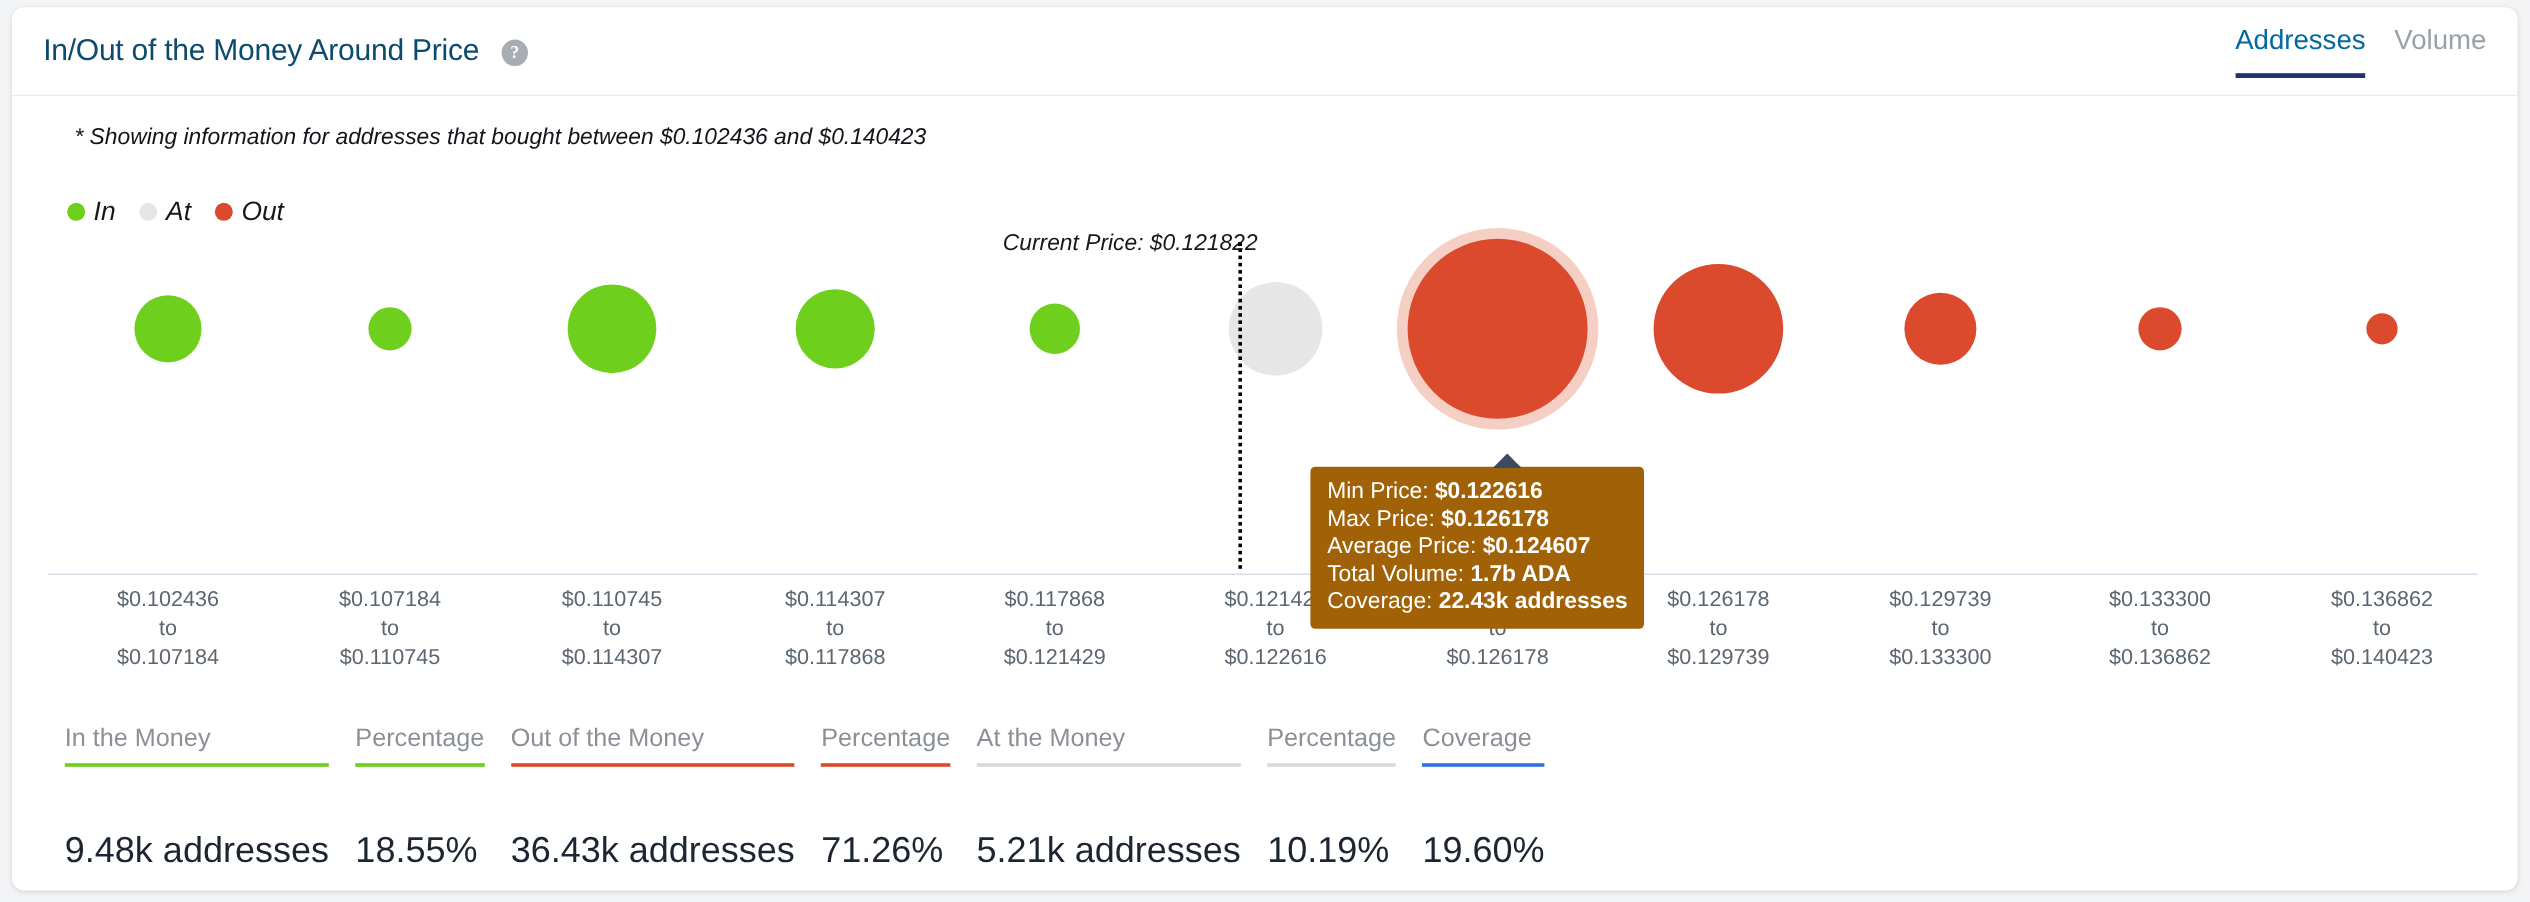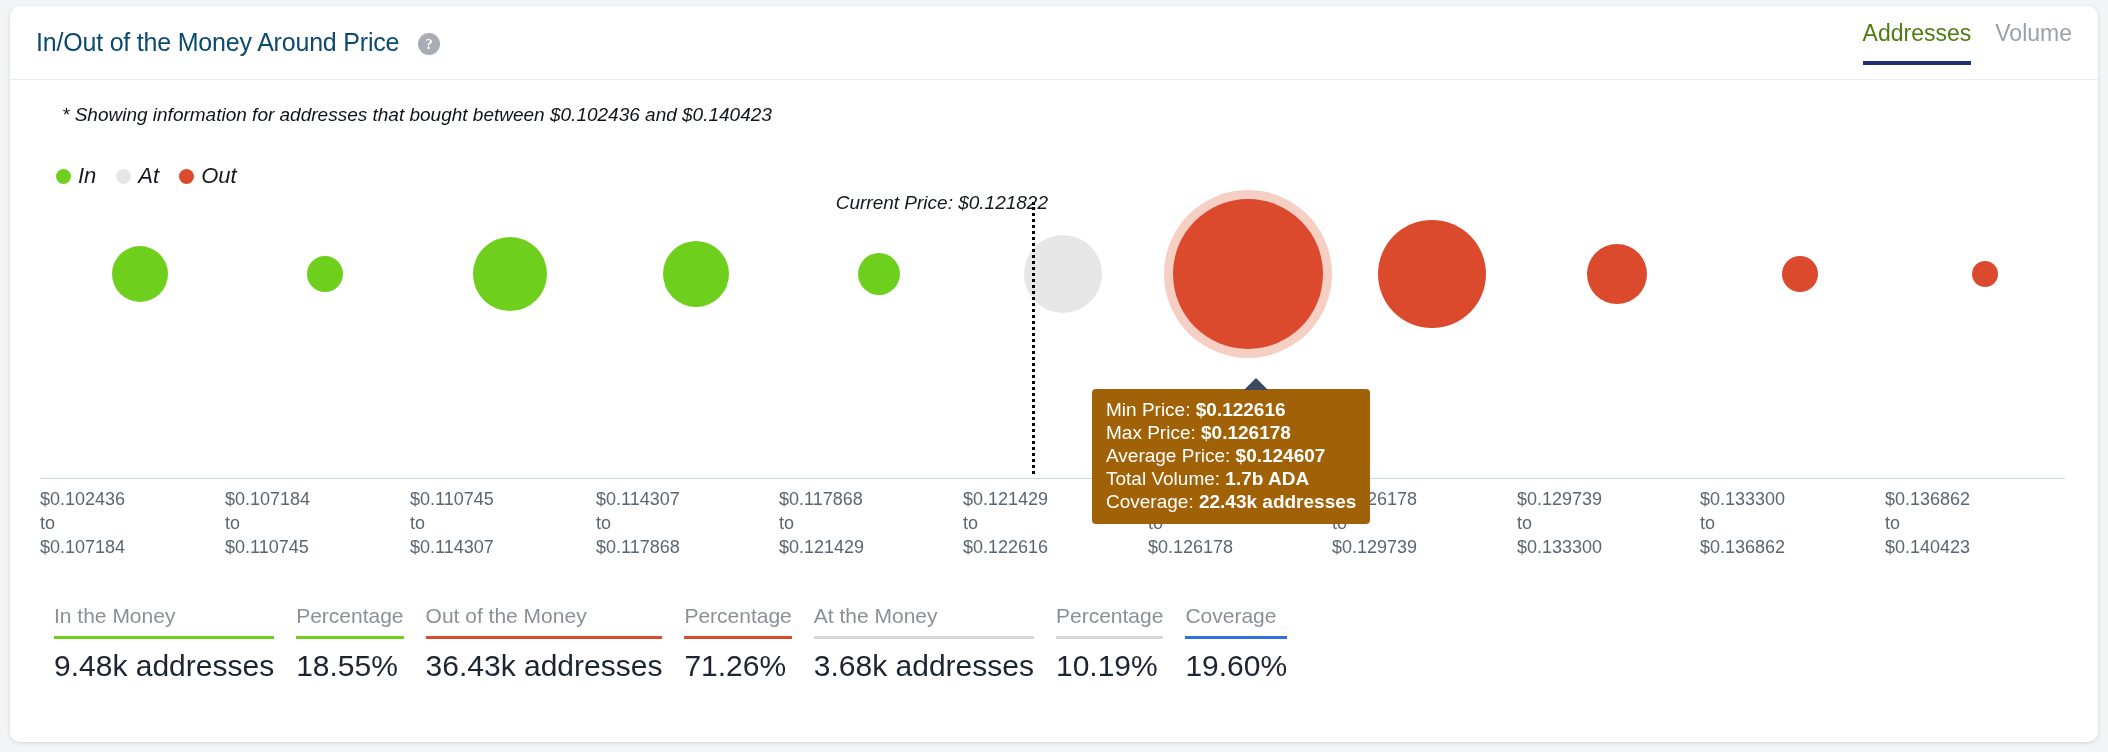--- a/index.html
+++ b/index.html
@@ -71,21 +71,21 @@
   }
   .tab {
     position: relative;
     font-size: 23px;
     color: #9ba0a6;
     padding-bottom: 18px;
     cursor: pointer;
     white-space: nowrap;
   }
   .tab.active {
-    color: #4d7c0f;
+    color: #0369a1;
   }
   .tab.active::after {
     content: "";
     position: absolute;
     left: 0; right: 0; bottom: 0;
     height: 4px;
     background: #203070;
   }
 
   
@@ -174,21 +174,21 @@
     left: 30px;
     top: 481px;
     width: 2025px;
     height: 72px;
   }
   .xlabel {
     position: absolute;
     top: 0;
     width: 200px;
     transform: translateX(-50%);
-    text-align: left;
+    text-align: center;
     font-size: 18px;
     line-height: 24px;
     color: #5c6670;
   }
 
   
   .stats {
     position: absolute;
     left: 44px;
     top: 598px;
@@ -208,20 +208,21 @@
   }
   .stat-rule {
     height: 3px;
     width: 100%;
     margin-bottom: 10px;
   }
   .stat-value {
     font-size: 30px;
     color: #1c2531;
     white-space: nowrap;
+    margin-top: 43px;
   }
 
   
   .tooltip {
     position: absolute;
     left: 1082px;
     top: 383px;
     background: #a16207;
     color: #ffffff;
     padding: 9px 14px 11px 14px;
@@ -369,21 +370,21 @@
           <div class="stat-value">36.43k addresses</div>
         </div>
         <div class="stat">
           <div class="stat-label">Percentage</div>
           <div class="stat-rule" style="background: rgb(220, 74, 46);"></div>
           <div class="stat-value">71.26%</div>
         </div>
         <div class="stat">
           <div class="stat-label">At the Money</div>
           <div class="stat-rule" style="background: rgb(216, 216, 216);"></div>
-          <div class="stat-value">3.68k addresses</div>
+          <div class="stat-value">5.21k addresses</div>
         </div>
         <div class="stat">
           <div class="stat-label">Percentage</div>
           <div class="stat-rule" style="background: rgb(216, 216, 216);"></div>
           <div class="stat-value">10.19%</div>
         </div>
         <div class="stat">
           <div class="stat-label">Coverage</div>
           <div class="stat-rule" style="background: rgb(47, 111, 224);"></div>
           <div class="stat-value">19.60%</div>

